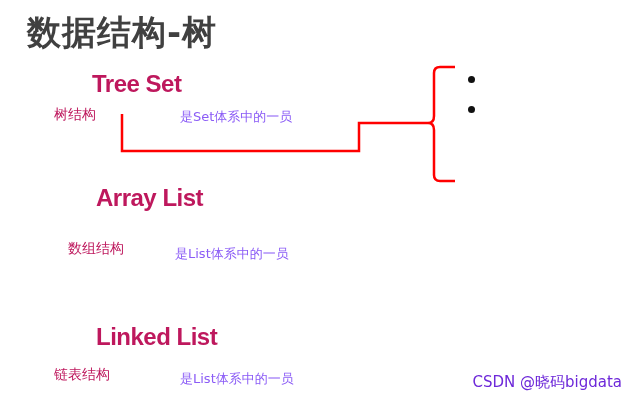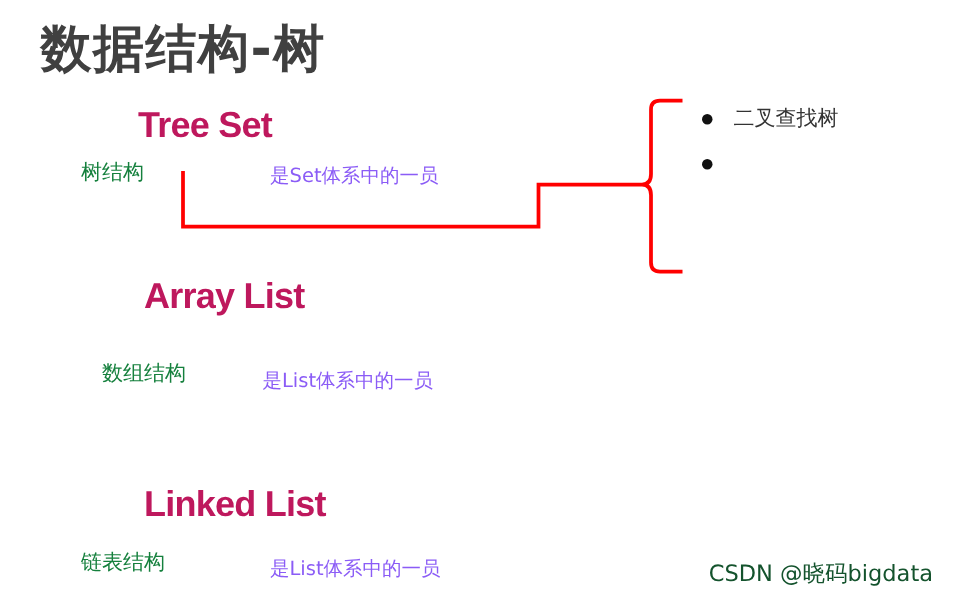--- a/index.html
+++ b/index.html
@@ -1,46 +1,45 @@
 <!DOCTYPE html>
 <html><head>
 <meta charset="utf-8">
 <style>
   html, body { margin:0; padding:0; }
   body { width:636px; height:401px; background:#ffffff; position:relative; overflow:hidden;
          font-family:"DejaVu Sans", "Liberation Sans", sans-serif; }
   .abs { position:absolute; white-space:nowrap; }
   .title { left:27px; top:10px; font-size:34px; font-weight:bold; color:#404040; letter-spacing:1px; }
   .red-head { font-family:"Liberation Sans", sans-serif; font-weight:bold; color:#be185d; font-size:24px; letter-spacing:-0.5px; }
-  .label { font-size:14px; color:#15803d; }
+  .label { font-size:14px; color:#be185d; }
   .member { font-size:13px; color:#8b5cf6; }
   .bullets { left:468px; top:64px; }
   .bullet-item { height:30px; display:flex; align-items:center; font-size:14px; color:#333; }
   .dot { width:7px; height:7px; border-radius:50%; background:#111; margin-right:14px; }
-  .watermark { right:14px; bottom:9px; font-size:15px; color:#14532d; }
+  .watermark { right:14px; bottom:9px; font-size:15px; color:#6d28d9; }
   svg { position:absolute; left:0; top:0; }
 </style>
 </head>
 <body>
 
 <div class="abs title">数据结构-树</div>
 
 <div class="abs red-head" style="left:92px; top:70px;">Tree Set</div>
 <div class="abs label" style="left:54px; top:106px;">树结构</div>
 <div class="abs member" style="left:180px; top:108px;">是Set体系中的一员</div>
 
 <svg width="636" height="401">
   <polyline points="122,114 122,151 359,151 359,123 428,123" fill="none" stroke="#ff0000" stroke-width="2.5"></polyline>
   <path d="M455,67 L440,67 Q434,67 434,73 L434,116 Q434,123 428,123 Q434,123 434,130 L434,175 Q434,181 440,181 L455,181" fill="none" stroke="#ff0000" stroke-width="2.5"></path>
 </svg>
 
 <div class="abs bullets">
   <div class="bullet-item">
       <span class="dot"></span>
-      <span>二叉查找树</span>
     </div>
   <div class="bullet-item">
       <span class="dot"></span>
     </div>
 </div>
 
 <div class="abs red-head" style="left:96px; top:184px;">Array List</div>
 <div class="abs label" style="left:68px; top:240px;">数组结构</div>
 <div class="abs member" style="left:175px; top:245px;">是List体系中的一员</div>
 

